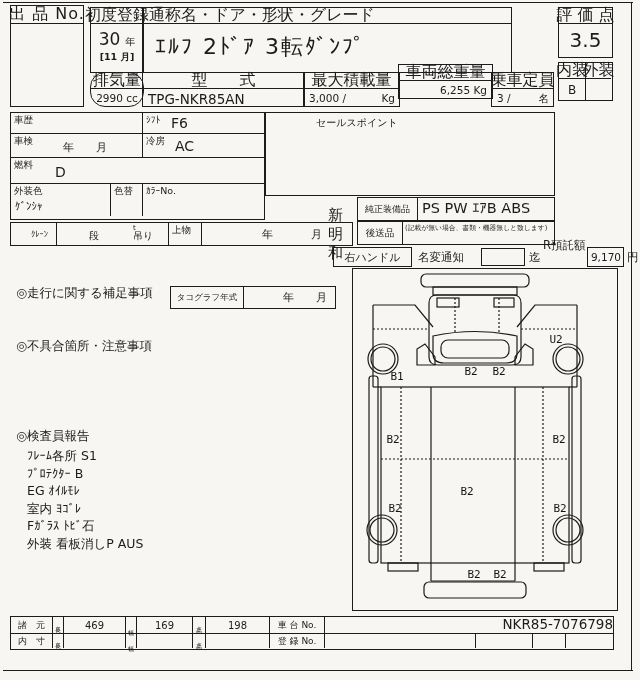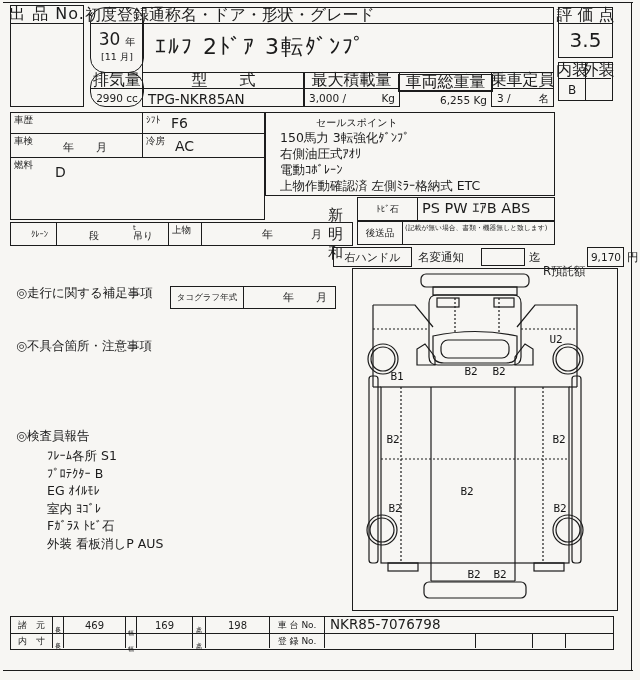--- a/index.html
+++ b/index.html
@@ -4,49 +4,49 @@
 <style>
   html,body{margin:0;padding:0;}
   body{width:640px;height:680px;position:relative;background:#f7f6f3;color:#1b1b1b;
        font-family:"DejaVu Sans","Liberation Sans",sans-serif;overflow:hidden;}
   .a{position:absolute;box-sizing:border-box;}
   .b{border:1.6px solid #1c1c1c;}
   .b1{border:1.2px solid #1c1c1c;}
   .ct{display:flex;align-items:center;justify-content:center;}
   .hd{font-size:16px;display:flex;align-items:center;justify-content:center;
       border-bottom:1.2px solid #1c1c1c;letter-spacing:1px;white-space:nowrap;}
-  .row{display:flex;box-sizing:border-box;}
+  .row{display:flex;box-sizing:border-box;text-align:right;}
   .cell{box-sizing:border-box;position:relative;}
   .br{border-right:1.2px solid #1c1c1c;}
   .bt{border-top:1.2px solid #1c1c1c;}
   .tag{font-size:9.5px;position:absolute;top:1px;left:3px;white-space:nowrap;}
   .vlab{writing-mode:vertical-rl;text-orientation:upright;font-size:6px;line-height:8px;
         display:flex;align-items:center;justify-content:center;}
   svg text{font-family:"DejaVu Sans Mono","DejaVu Sans",monospace;font-size:11px;fill:#141414;}
 </style>
 </head>
 <body>
 
 <div class="a" style="left:3px;top:2px;width:630px;border-top:1.6px solid #1c1c1c;"></div>
 <div class="a" style="left:631px;top:2px;height:668px;border-left:1.2px solid #1c1c1c;"></div>
 <div class="a" style="left:3px;top:670px;width:630px;border-top:1.2px solid #1c1c1c;"></div>
 
 <div class="a b" style="left:10px;top:5px;width:74px;height:102px;">
   <div class="hd" style="height:17px;">出 品 No.</div>
 </div>
 
-<div class="a b" style="left:90px;top:7px;width:54px;height:66px;border-radius:15px;">
+<div class="a b" style="left:90px;top:7px;width:54px;height:66px;">
   <div class="hd" style="height:15px;letter-spacing:0;">初度登録</div>
   <div style="text-align:center;padding-top:5px;">
     <div style="white-space:nowrap;"><span style="font-size:17px;margin-top:36px;">30</span> <span style="font-size:10px;">年</span></div>
-    <div style="font-size:9.5px;margin-top:2px;white-space:nowrap;">[11 月]</div>
-  </div>
-</div>
-
-<div class="a b" style="left:142px;top:7px;width:412px;height:66px;">
+    <div style="font-size:9.5px;margin-top:2px;white-space:nowrap;font-weight:bold;">[11 月]</div>
+  </div>
+</div>
+
+<div class="a b" style="left:142px;top:7px;width:370px;height:66px;">
   <div class="hd" style="height:15px;justify-content:flex-start;padding-left:6px;letter-spacing:0;">通称名・ドア・形状・グレード</div>
   <div style="font-size:22px;padding:8px 0 0 12px;letter-spacing:2px;white-space:nowrap;">ｴﾙﾌ 2ﾄﾞｱ 3転ﾀﾞﾝﾌﾟ</div>
 </div>
 
 <div class="a b" style="left:558px;top:7px;width:55px;height:51px;">
   <div class="hd" style="height:15px;letter-spacing:0;">評 価 点</div>
   <div class="ct" style="height:32px;font-size:20px;">3.5</div>
 </div>
 
 <div class="a b" style="left:558px;top:62px;width:55px;height:39px;display:flex;flex-wrap:wrap;">
@@ -64,21 +64,21 @@
   <div class="hd" style="height:15px;letter-spacing:0;">型　　式</div>
   <div style="font-size:13.5px;padding:2px 0 0 5px;">TPG-NKR85AN</div>
 </div>
 <div class="a b" style="left:303px;top:72px;width:97px;height:35px;">
   <div class="hd" style="height:15px;letter-spacing:0;">最大積載量</div>
   <div style="display:flex;justify-content:space-between;padding:3px 4px 0 5px;font-size:10.5px;">
     <span>3,000 /</span>
     <span>Kg</span>
   </div>
 </div>
-<div class="a b" style="left:398px;top:74px;width:95px;height:18px;">
+<div class="a b" style="left:398px;top:64px;width:95px;height:35px;">
   <div class="hd" style="height:15px;letter-spacing:0;">車両総重量</div>
   <div style="text-align:right;padding:3px 5px 0 0;font-size:10.5px;">6,255 Kg</div>
 </div>
 <div class="a b" style="left:491px;top:72px;width:63px;height:35px;">
   <div class="hd" style="height:15px;letter-spacing:0;">乗車定員</div>
   <div style="display:flex;justify-content:space-between;padding:3px 4px 0 5px;font-size:10.5px;">
     <span>3 /</span>
     <span>名</span>
   </div>
 </div>
@@ -100,20 +100,32 @@
       </div>
     <div class="cell" style="flex:1;">
         <span class="tag">冷房</span>
       <span style="position:absolute;left:32px;top:4px;font-size:14px;">AC</span>
       </div>
   </div>
   <div class="row bt" style="height:26px;">
     <div class="cell" style="flex:1;">
         <span class="tag">燃料</span>
       <span style="position:absolute;left:44px;top:6px;font-size:14px;">D</span>
+      </div>
+  </div>
+  <div class="row bt" style="height:33px;">
+    <div class="cell br" style="width:100px;">
+        <span class="tag">外装色</span>
+      <span style="position:absolute;left:4px;top:16px;font-size:11px;">ｹﾞﾝｼｬ</span>
+      </div>
+    <div class="cell br" style="width:32px;">
+        <span class="tag">色替</span>
+      </div>
+    <div class="cell" style="flex:1;">
+        <span class="tag">ｶﾗｰNo.</span>
       </div>
   </div>
 </div>
 
 <div class="a b" style="left:10px;top:222px;width:343px;height:24px;display:flex;padding-left:12px;">
   <div class="ct br" style="width:33px;font-size:8.5px;">ｸﾚｰﾝ</div>
   <div class="cell br" style="width:112px;">
     <span style="position:absolute;left:32px;top:6px;font-size:10px;">段</span>
     <span style="position:absolute;left:76px;top:1px;font-size:10px;white-space:nowrap;"><span style="font-size:7px;vertical-align:top;">t</span><br><span style="position:relative;top:-6px;">吊り</span></span>
   </div>
@@ -122,58 +134,52 @@
     </div>
   <div class="cell" style="flex:1;display:flex;align-items:center;">
     <span style="margin-left:60px;font-size:11px;">年</span>
     <span style="margin-left:38px;font-size:11px;">月</span>
     <span style="margin-left:6px;font-size:15px;letter-spacing:1px;">新明和</span>
   </div>
 </div>
 
 <div class="a b" style="left:265px;top:112px;width:290px;height:84px;">
   <div style="font-size:10px;padding:3px 0 0 5px;margin-left:45px;">セールスポイント</div>
-  <div style="padding-left:14px;font-size:12.5px;line-height:16px;">
-    <div>150馬力 3転強化ﾀﾞﾝﾌﾟ</div>
-    <div>右側油圧式ｱｵﾘ</div>
-    <div>電動ｺﾎﾞﾚｰﾝ</div>
-    <div>上物作動確認済 左側ﾐﾗｰ格納式 ETC</div>
-  </div>
 </div>
 
 <div class="a b" style="left:357px;top:197px;width:198px;height:24px;display:flex;">
-  <div class="ct br" style="width:59px;font-size:9px;">ﾄﾋﾞ石</div>
+  <div class="ct br" style="width:59px;font-size:9px;">純正装備品</div>
   <div style="flex:1;font-size:14.5px;padding:2px 0 0 4px;white-space:nowrap;">PS PW ｴｱB ABS</div>
 </div>
 
 <div class="a b" style="left:357px;top:221px;width:198px;height:24px;display:flex;">
   <div class="ct br" style="width:44px;font-size:9.5px;">後送品</div>
   <div style="flex:1;font-size:6.8px;padding:2px 1px 0 2px;line-height:8px;">(記載が無い場合、書類・機器無しと致します)</div>
 </div>
 
 <div class="a b1 ct" style="left:333px;top:247px;width:79px;height:20px;font-size:11px;">右ハンドル</div>
 <span class="a" style="left:418px;top:250px;font-size:11.5px;">名変通知</span>
 <div class="a b1" style="left:481px;top:248px;width:44px;height:18px;"></div>
 <span class="a" style="left:529px;top:250px;font-size:11.5px;">迄</span>
-<span class="a" style="left:543px;top:264px;font-size:11.5px;">R預託額</span>
+<span class="a" style="left:543px;top:238px;font-size:11.5px;">R預託額</span>
 <div class="a b1" style="left:587px;top:247px;width:37px;height:20px;display:flex;align-items:center;justify-content:flex-end;padding-right:2px;">
   <span style="font-size:10.5px;">9,170</span>
 </div>
 <span class="a" style="left:627px;top:250px;font-size:11.5px;">円</span>
 
 <span class="a" style="left:16px;top:285px;font-size:12.5px;">◎走行に関する補足事項</span>
 <div class="a b1" style="left:170px;top:286px;width:166px;height:23px;display:flex;">
   <div class="ct br" style="width:72px;font-size:8.5px;">タコグラフ年式</div>
   <div class="ct" style="flex:1;justify-content:flex-end;padding-right:8px;font-size:11px;">年　　月</div>
 </div>
 
 <span class="a" style="left:16px;top:338px;font-size:12.5px;">◎不具合箇所・注意事項</span>
 
 <span class="a" style="left:16px;top:428px;font-size:12.5px;">◎検査員報告</span>
-<div class="a" style="left:27px;top:447px;font-size:12.5px;line-height:17.6px;margin-left:20px;">
+<div class="a" style="left:27px;top:447px;font-size:12.5px;line-height:17.6px;">
   <div>ﾌﾚｰﾑ各所 S1</div>
   <div>ﾌﾟﾛﾃｸﾀｰ B</div>
   <div>EG ｵｲﾙﾓﾚ</div>
   <div>室内 ﾖｺﾞﾚ</div>
   <div>Fｶﾞﾗｽ ﾄﾋﾞ石</div>
   <div>外装 看板消しP AUS</div>
 </div>
 
 <div class="a b" style="left:352px;top:268px;width:266px;height:343px;">
   <svg width="263" height="340" viewBox="0 0 263 340" style="position:absolute;left:0;top:0;" fill="none" stroke="#1b1b1b" stroke-width="1.2">

